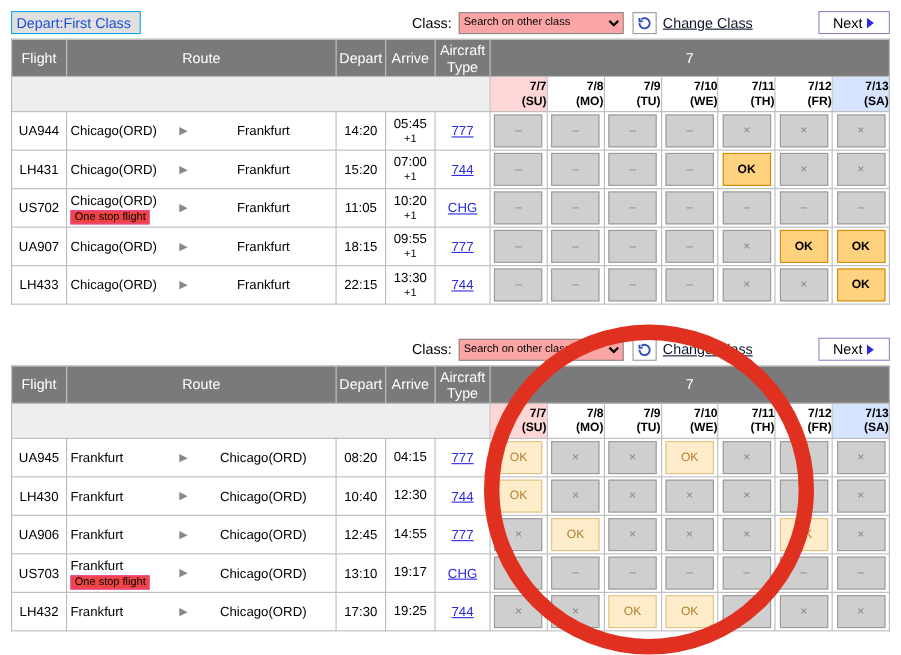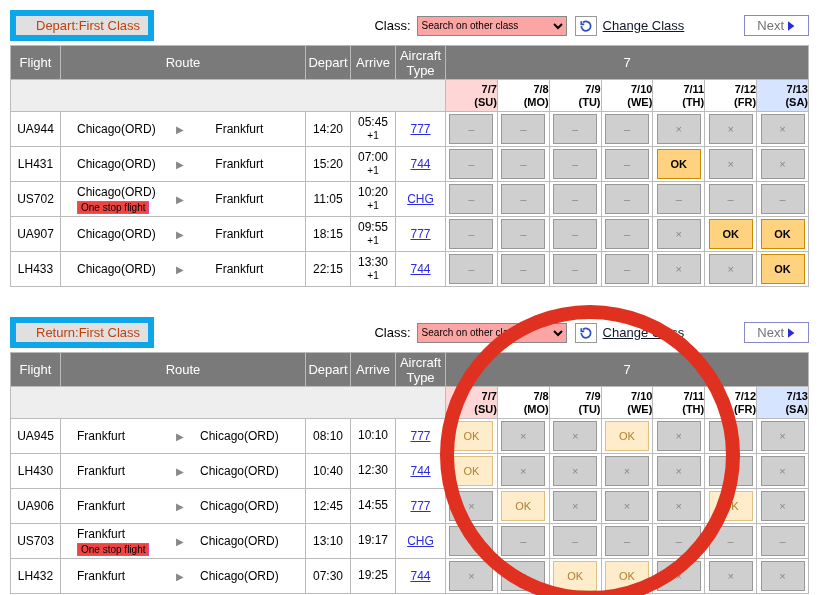--- a/index.html
+++ b/index.html
@@ -1,34 +1,34 @@
 <!DOCTYPE html>
 <html><head>
 <meta charset="utf-8">
 <style>
   * { box-sizing: border-box; }
   body { font-family: Arial, Helvetica, sans-serif; font-size: 12px; color: #000; margin: 0; padding: 10px; background: #fff; width: 819px; }
   .section { margin-bottom: 30px; position: relative; }
   .section-header { display: flex; align-items: center; margin-bottom: 4px; }
-  .section-title { background: #e0e0e0; border: 6px solid #0ea5e9; padding: 2px 8px 2px 20px; font-size: 13px; color: #c2410c; }
+  .section-title { background: #e0e0e0; border: 1px solid #0ea5e9; padding: 2px 8px 2px 4px; font-size: 13px; color: #1d4ed8; }
   .spacer { flex: 1; }
   .class-label { margin-right: 6px; font-size: 13px; }
   .class-select { border: 1px solid #888; background: #fca5a5; font-size: 10px; height: 20px; width: 150px; }
   .refresh-btn { margin: 0 6px 0 8px; width: 22px; height: 20px; border: 1px solid #999; background: #fff; display: inline-flex; align-items: center; justify-content: center; cursor: pointer; }
   .change-class { color: #0f172a; font-size: 13px; text-decoration: underline; cursor: pointer; margin-right: 20px; }
-  .next-btn { border: 1px solid #8888cc; background: #fff; color: #737373; font-size: 13px; padding: 2px 12px; cursor: pointer; display:inline-flex; align-items:center; gap:4px;}
+  .next-btn { border: 1px solid #8888cc; background: #fff; color: #000000; font-size: 13px; padding: 2px 12px; cursor: pointer; display:inline-flex; align-items:center; gap:4px;}
   .next-btn svg { width:8px;height:10px;}
   table.grid { border-collapse: collapse; width: 100%; table-layout: fixed; }
   table.grid th, table.grid td { border: 1px solid #bbb; }
   tr.head1 th { background: #7a7a7a; color: #fff; font-weight: normal; height: 34px; font-size: 13px; }
   .date-cell { font-size: 11px; line-height: 1.1; padding: 3px 0; text-align:right;}
   .date-su { background: #ffd6d6; }
   .date-sa { background: #d6e4ff; margin-top: 34px; }
   tr.data td { height: 34px; text-align: center; font-size: 12px; background: #fff; }
-  td.route-cell { text-align: left; padding: 2px 16px; }
+  td.route-cell { text-align: left; padding: 2px 3px; }
   .route-wrap { display:flex; align-items:center; gap:4px;}
   .route-from { width: 95px; display:flex; flex-direction:column; align-items:flex-start;}
   .route-to { flex:1;}
   .one-stop { border:1px solid #ec4899; font-size:10px; padding:0 3px; margin-top:2px; display:inline-block; background:#ef4444;}
   .arrow-play { color:#888; font-size:10px; margin-right:2px;}
   td.actype a { color: #2a2ae0; text-decoration: underline; cursor:pointer;}
   td.arrive-cell { font-size:11px; line-height:1.1;}
   .plus1 { font-size:10px;}
   .avail { width:44px; height:30px; margin:2px auto; display:flex; align-items:center; justify-content:center; border:1px solid #999; font-size:11px;}
   .avail-dash { background: #cfcfcf; color:#888;}
@@ -265,21 +265,20 @@
             <td class="avail-td">
               <div class="avail avail-ok-strong">OK</div>
             </td>
     </tr>
         </tbody>
       </table>
     </div>
     <div class="section">
       <div class="red-circle"></div>
       <div class="section-header">
-    <span class="section-title">Return:First Class</span>
     <span class="spacer"></span>
     <span class="class-label">Class:</span>
     <select class="class-select"><option>Search on other class</option></select>
     <span class="refresh-btn">
       <svg class="refresh-svg" viewBox="0 0 24 24">
             <path fill="none" stroke="#3050c0" stroke-width="3" d="M4 12a8 8 0 1 0 3-6M4 4v5h5"></path>
           </svg>
     </span>
     <span class="change-class">Change Class</span>
     <span style="width:40px"></span>
@@ -313,22 +312,22 @@
       <td class="route-cell">
         <div class="route-wrap">
           <div class="route-from">
             <span>Frankfurt</span>
 
           </div>
           <span class="arrow-play">▶</span>
           <span class="route-to">Chicago(ORD)</span>
         </div>
       </td>
-      <td>08:10</td>
-      <td class="arrive-cell">10:10</td>
+      <td>08:20</td>
+      <td class="arrive-cell">04:15</td>
       <td class="actype"><a>777</a></td>
       <td class="avail-td">
               <div class="avail avail-ok-weak">OK</div>
             </td>
             <td class="avail-td">
               <div class="avail avail-x">×</div>
             </td>
             <td class="avail-td">
               <div class="avail avail-x">×</div>
             </td>
@@ -461,21 +460,21 @@
       <td class="route-cell">
         <div class="route-wrap">
           <div class="route-from">
             <span>Frankfurt</span>
 
           </div>
           <span class="arrow-play">▶</span>
           <span class="route-to">Chicago(ORD)</span>
         </div>
       </td>
-      <td>07:30</td>
+      <td>17:30</td>
       <td class="arrive-cell">19:25</td>
       <td class="actype"><a>744</a></td>
       <td class="avail-td">
               <div class="avail avail-x">×</div>
             </td>
             <td class="avail-td">
               <div class="avail avail-x">×</div>
             </td>
             <td class="avail-td">
               <div class="avail avail-ok-weak">OK</div>

